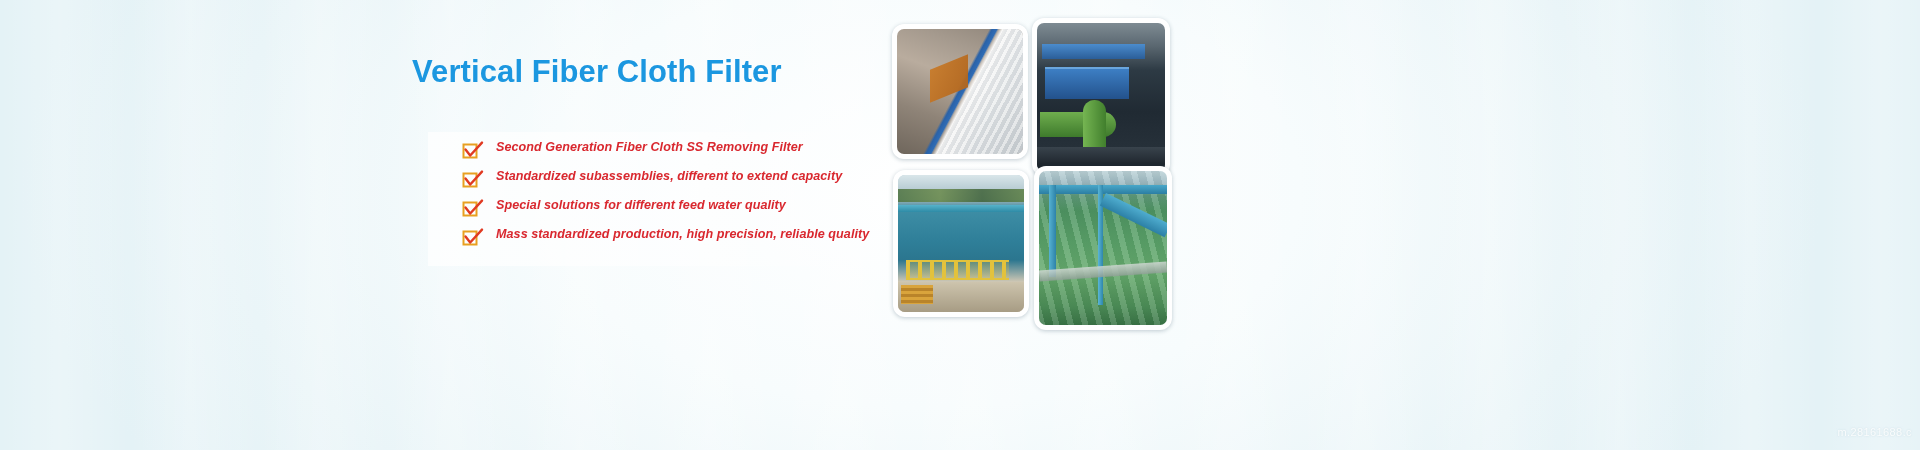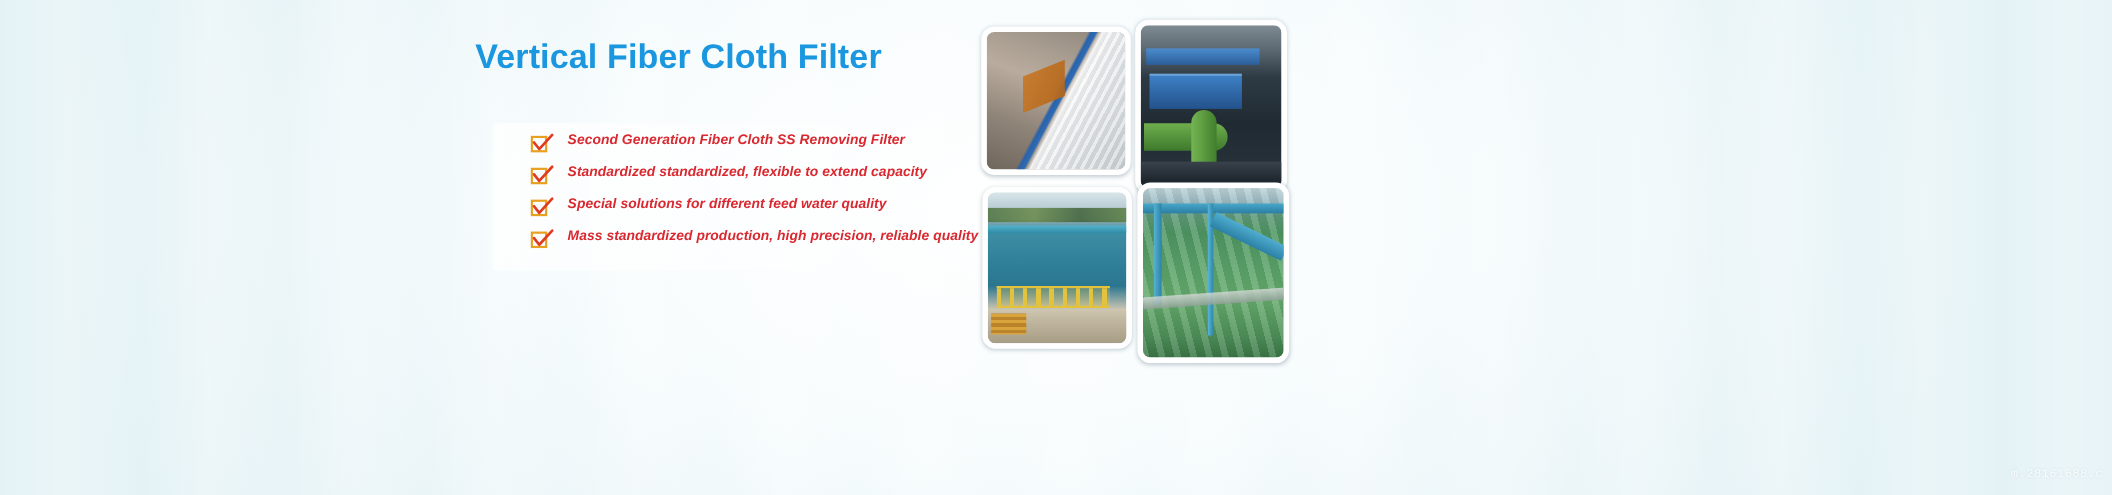--- a/index.html
+++ b/index.html
@@ -34,23 +34,22 @@
       rgba(255,255,255,0) 130px
     );
     opacity: .55;
     pointer-events: none;
   }
 
   
   .text-col {
     position: absolute;
     left: 412px;
-    top: 34px;
+    top: 54px;
     width: 470px;
-    margin-left: 20px;
   }
 
   .headline {
     margin: 0;
     font-size: 31px;
     font-weight: bold;
     color: #1b97e0;
     letter-spacing: .1px;
     line-height: 1.15;
     white-space: nowrap;
@@ -217,21 +216,21 @@
   .art-algae .curb { position:absolute; left:0; top:62%; width:100%; height:7%;
     background: linear-gradient(180deg,#cfd8d2,#8fa096); opacity:.85;
     transform: rotate(-4deg); }
   .art-algae .sheen { position:absolute; inset:0;
     background: repeating-linear-gradient(76deg, rgba(255,255,255,.14) 0 6px, rgba(0,0,0,.05) 6px 14px); }
 
   .watermark {
     position: absolute;
     right: 8px;
     bottom: 12px;
-    font-family: Liberation Mono, monospace;
+    font-family: Liberation Sans, sans-serif;
     font-size: 11px;
     color: rgba(255,255,255,.85);
     letter-spacing: .4px;
     text-shadow: 0 0 2px rgba(180,205,215,.6);
     white-space: nowrap;
   }
 </style>
 </head>
 <body>
 
@@ -252,21 +251,21 @@
         <span class="bullet-label">Second Generation Fiber Cloth SS Removing Filter</span>
       </li>
 
       <li class="bullet">
         <span class="check-icon">
           <svg width="22" height="20" viewBox="0 0 22 20">
             <rect x="1.5" y="4.5" width="13" height="13" fill="none" stroke="#e8a020" stroke-width="2"></rect>
             <path d="M3.5 9.5 L8.2 15.5 L20 2.6" fill="none" stroke="#e03a22" stroke-width="2.4" stroke-linecap="round" stroke-linejoin="round"></path>
           </svg>
         </span>
-        <span class="bullet-label">Standardized standardized, flexible to extend capacity</span>
+        <span class="bullet-label">Standardized subassemblies, different to extend capacity</span>
       </li>
 
       <li class="bullet">
         <span class="check-icon">
           <svg width="22" height="20" viewBox="0 0 22 20">
             <rect x="1.5" y="4.5" width="13" height="13" fill="none" stroke="#e8a020" stroke-width="2"></rect>
             <path d="M3.5 9.5 L8.2 15.5 L20 2.6" fill="none" stroke="#e03a22" stroke-width="2.4" stroke-linecap="round" stroke-linejoin="round"></path>
           </svg>
         </span>
         <span class="bullet-label">Special solutions for different feed water quality</span>

